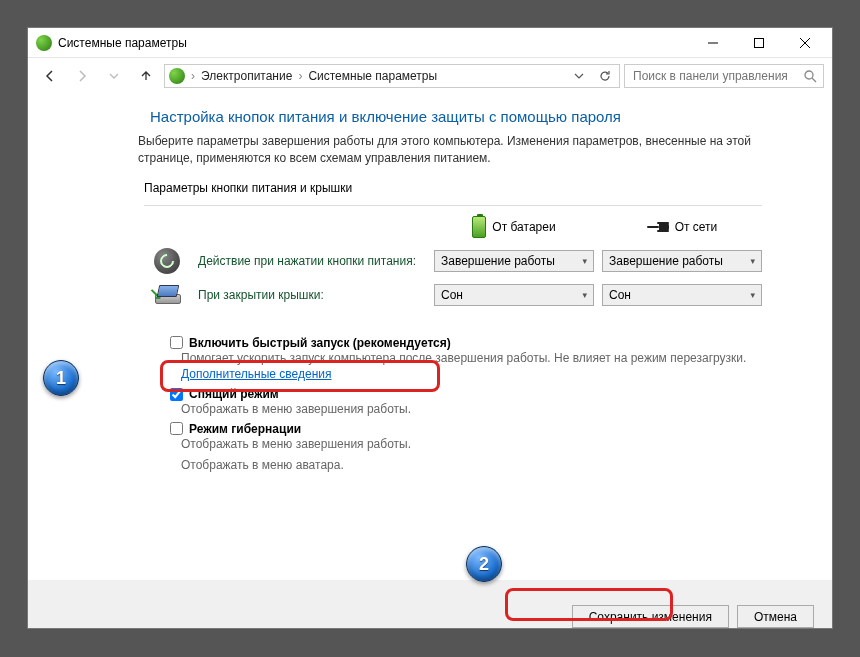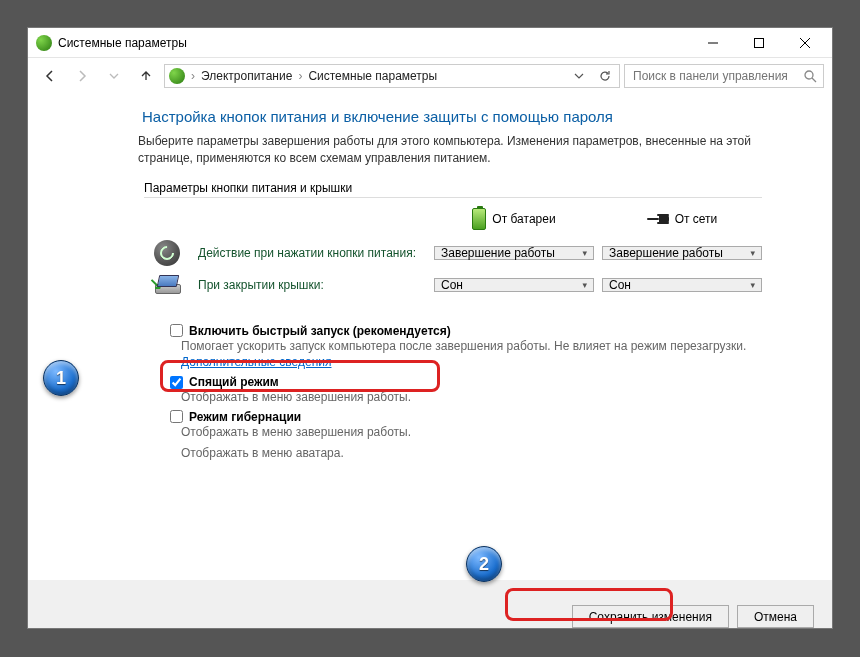--- a/index.html
+++ b/index.html
@@ -84,29 +84,29 @@
     background: transparent;
   }
   
   .content {
     flex: 1; overflow: auto;
     padding: 10px 70px 10px 110px;
     position: relative;
   }
   .page-title {
     color: #0b5fa5; font-size: 15px;
-    margin: 4px 0 8px 4px; font-weight: 400;
+    margin: 4px 0 8px 12px; font-weight: 400;
   }
   .page-desc {
     color: #333; font-size: 12px;
     line-height: 1.4; margin-bottom: 14px;
   }
   .section-header {
     color: #000; font-size: 12px;
-    padding-bottom: 2px;
+    padding-bottom: 10px;
     border-bottom: 1px solid #ddd;
     margin: 0 0 10px 6px;
   }
   .power-grid {
     display: grid;
     grid-template-columns: 46px 1fr 160px 160px;
     align-items: center;
     row-gap: 10px; column-gap: 8px;
     margin-bottom: 30px;
     margin-left: 6px;
@@ -164,21 +164,21 @@
     background: linear-gradient(#8ab4e8, #4a7ac0);
     border: 1px solid #335; border-radius: 1px;
     transform: skewX(-12deg);
   }
   .lid-arrow {
     position: absolute; left: -4px; top: -2px;
     color: #2a9a2a; font-size: 16px; font-weight: bold;
   }
   .row-label { color: #14532d; font-size: 12px; }
   .dropdown {
-    height: 14px; border: 1px solid #aaa;
+    height: 22px; border: 1px solid #aaa;
     background: #efefef;
     display: flex; align-items: center; justify-content: space-between;
     padding: 0 6px; font-size: 12px; color: #000;
   }
   .dropdown .dd-caret { color: #555; font-size: 9px; }
   
   .option-row { margin: 1px 0 4px 32px; }
   .option-head { display: flex; align-items: center; gap: 6px; }
   .option-head input[type="checkbox"] {
     width: 13px; height: 13px; margin: 0;

